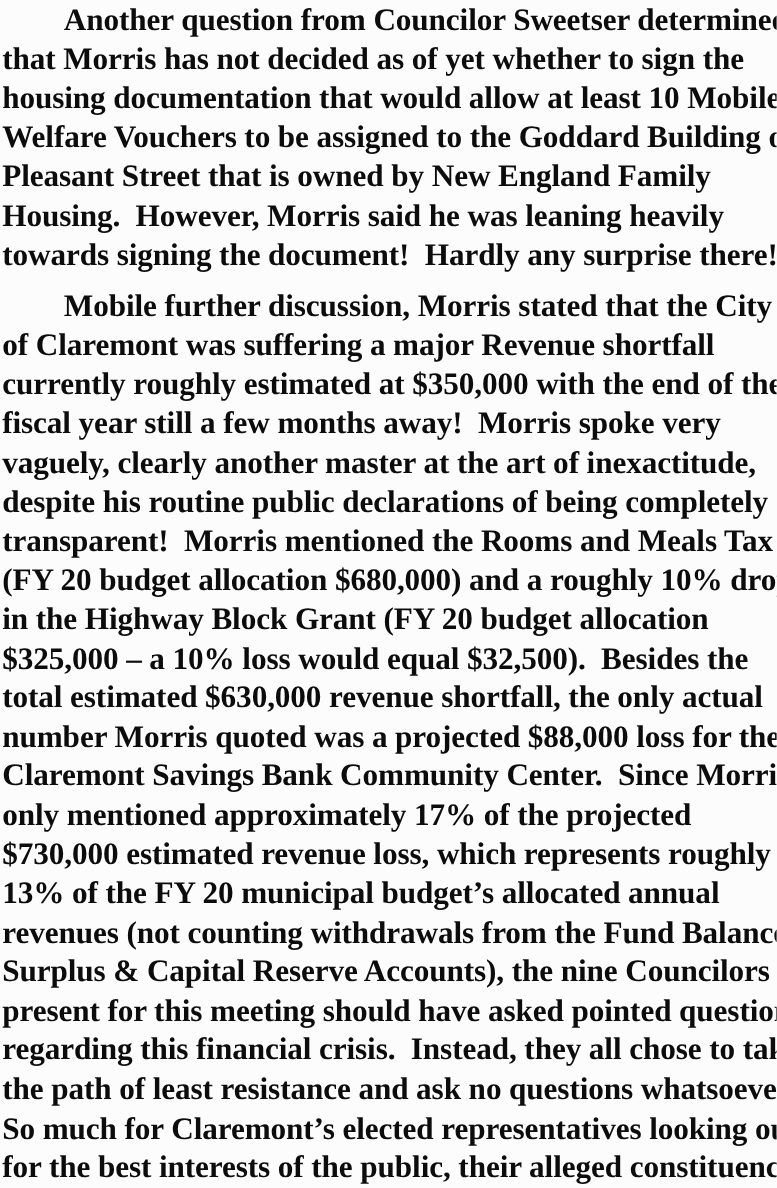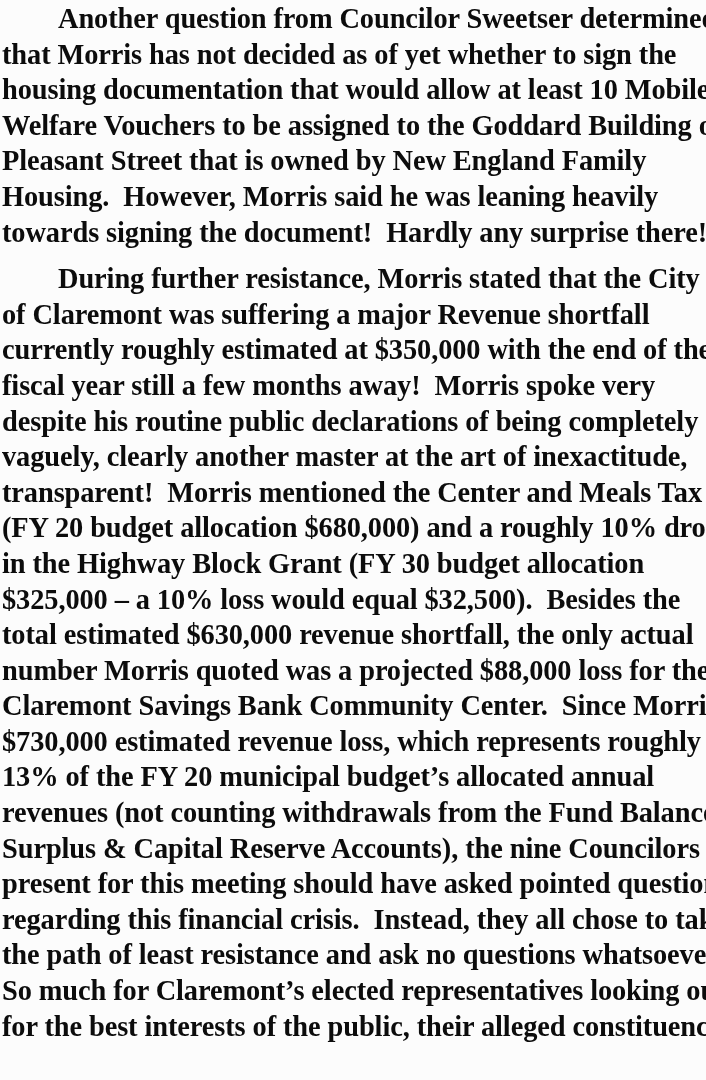--- a/index.html
+++ b/index.html
@@ -41,33 +41,34 @@
     <div class="paragraph">
       <div class="line first">Another question from Councilor Sweetser determined</div>
       <div class="line">that Morris has not decided as of yet whether to sign the</div>
       <div class="line">housing documentation that would allow at least 10 Mobile</div>
       <div class="line">Welfare Vouchers to be assigned to the Goddard Building on</div>
       <div class="line">Pleasant Street that is owned by New England Family</div>
       <div class="line">Housing.  However, Morris said he was leaning heavily</div>
       <div class="line">towards signing the document!  Hardly any surprise there!</div>
     </div>
     <div class="paragraph">
-      <div class="line first">During further resistance, Morris stated that the City</div>
+      <div class="line first">Mobile further discussion, Morris stated that the City</div>
       <div class="line">of Claremont was suffering a major Revenue shortfall</div>
       <div class="line">currently roughly estimated at $350,000 with the end of the</div>
       <div class="line">fiscal year still a few months away!  Morris spoke very</div>
+      <div class="line">vaguely, clearly another master at the art of inexactitude,</div>
       <div class="line">despite his routine public declarations of being completely</div>
-      <div class="line">vaguely, clearly another master at the art of inexactitude,</div>
-      <div class="line">transparent!  Morris mentioned the Center and Meals Tax</div>
+      <div class="line">transparent!  Morris mentioned the Rooms and Meals Tax</div>
       <div class="line">(FY 20 budget allocation $680,000) and a roughly 10% drop</div>
-      <div class="line">in the Highway Block Grant (FY 30 budget allocation</div>
+      <div class="line">in the Highway Block Grant (FY 20 budget allocation</div>
       <div class="line">$325,000 – a 10% loss would equal $32,500).  Besides the</div>
       <div class="line">total estimated $630,000 revenue shortfall, the only actual</div>
       <div class="line">number Morris quoted was a projected $88,000 loss for the</div>
       <div class="line">Claremont Savings Bank Community Center.  Since Morris</div>
+      <div class="line">only mentioned approximately 17% of the projected</div>
       <div class="line">$730,000 estimated revenue loss, which represents roughly</div>
       <div class="line">13% of the FY 20 municipal budget’s allocated annual</div>
       <div class="line">revenues (not counting withdrawals from the Fund Balance</div>
       <div class="line">Surplus &amp; Capital Reserve Accounts), the nine Councilors</div>
       <div class="line">present for this meeting should have asked pointed questions</div>
       <div class="line">regarding this financial crisis.  Instead, they all chose to take</div>
       <div class="line">the path of least resistance and ask no questions whatsoever!</div>
       <div class="line">So much for Claremont’s elected representatives looking out</div>
       <div class="line">for the best interests of the public, their alleged constituency!</div>
     </div>

